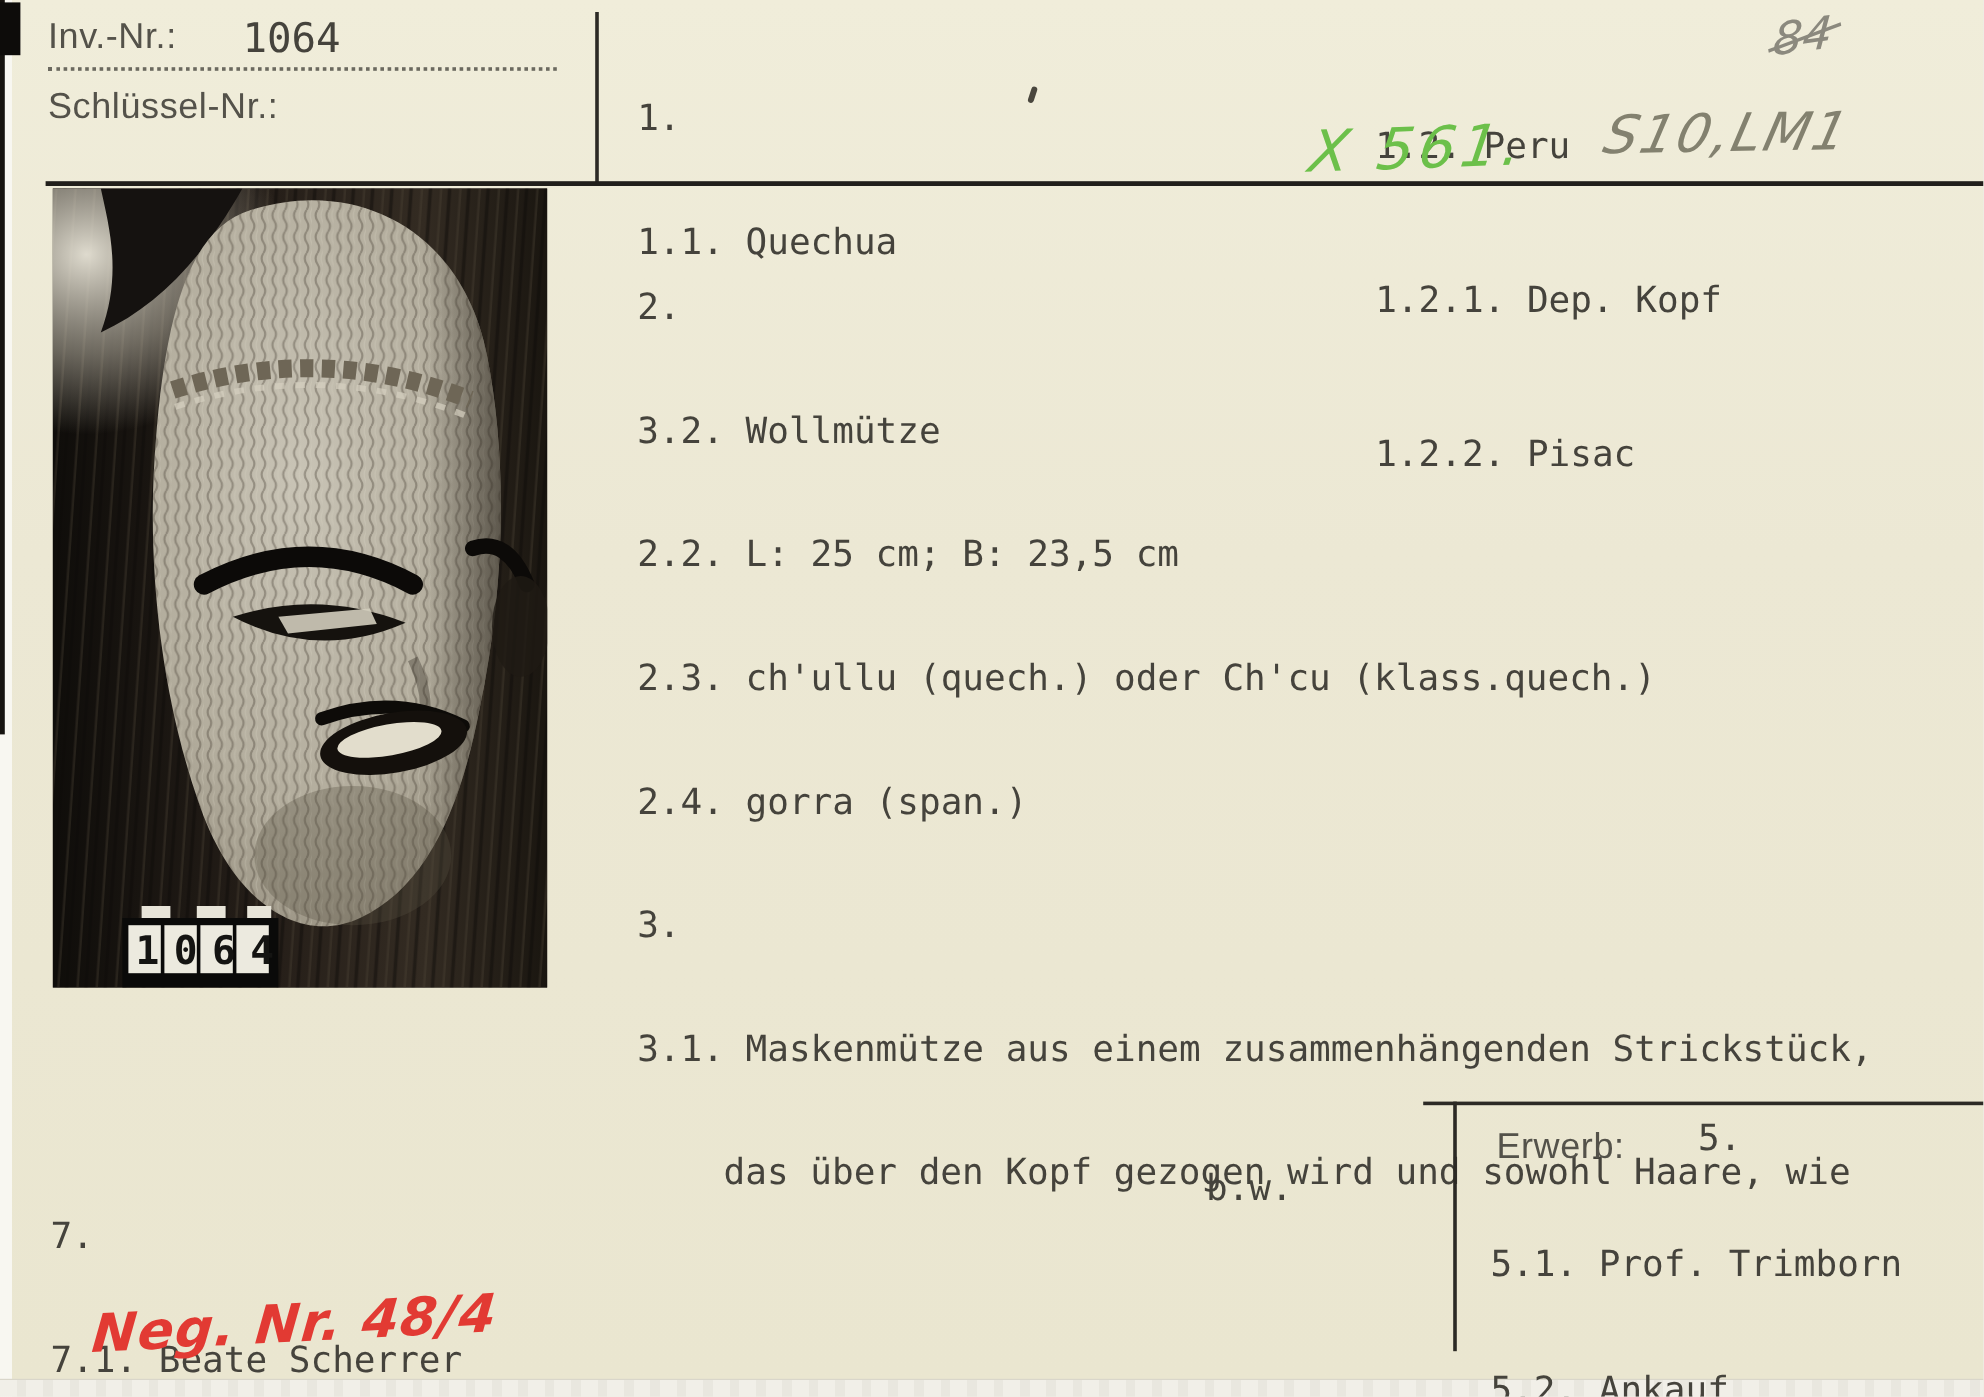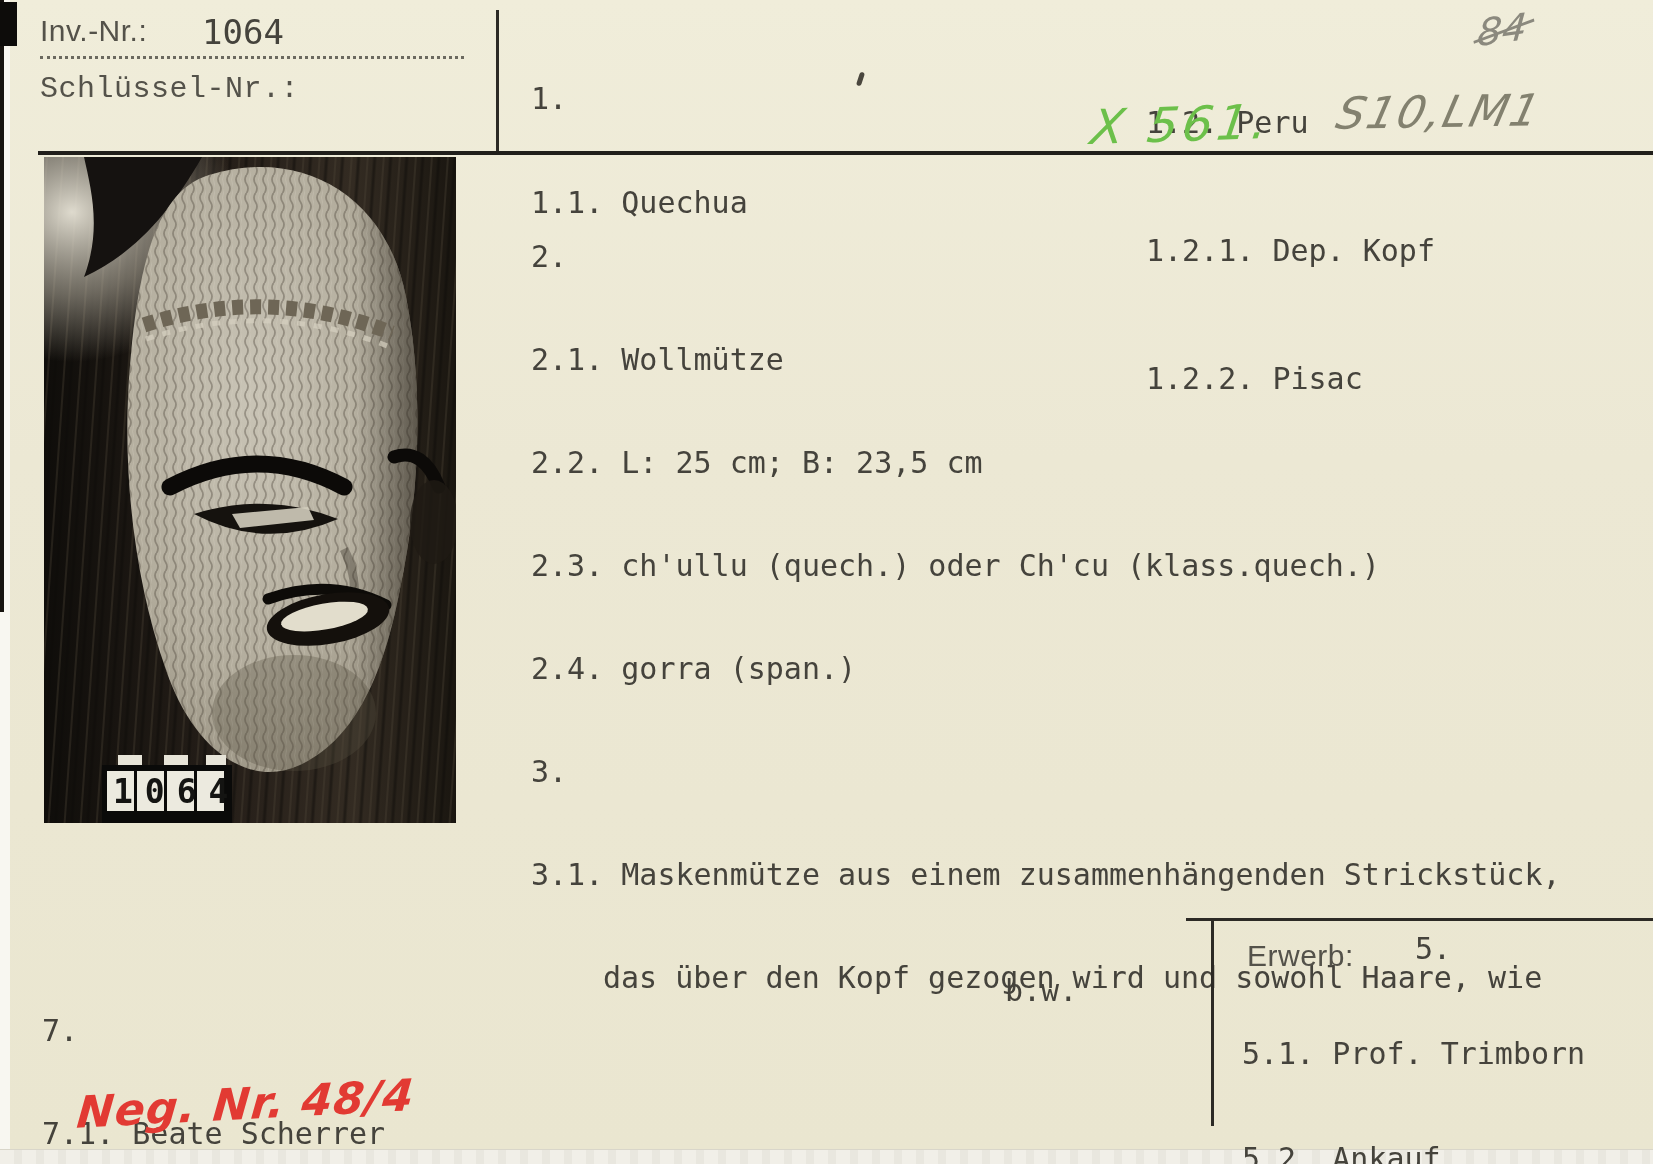--- a/index.html
+++ b/index.html
@@ -58,21 +58,21 @@
   <div id="card"></div>
 
   <div class="left-strip"></div>
   <div class="left-edge-line"></div>
   <div class="corner-mark"></div>
   <div class="bottom-strip"></div>
 
   <div class="printed" style="left:40px;top:14px;">Inv.-Nr.:</div>
   <div class="type" style="position:absolute;left:202px;top:12px;font-size:34px;">1064</div>
   <div class="dotted-rule"></div>
-  <div class="printed" style="left:40px;top:72px;font-family:Liberation Mono, monospace;">Schlüssel-Nr.:</div>
+  <div class="printed" style="left:40px;top:72px;">Schlüssel-Nr.:</div>
 
   <div class="vdiv-top"></div>
   <div class="hdiv"></div>
 
   <div id="header-col1" class="tblock type">
     <div>1.</div>
     <div>1.1. Quechua</div>
   </div>
   <div id="header-col2" class="tblock type">
     <div>1.2. Peru</div>
@@ -164,21 +164,21 @@
         <rect x="93" y="614" width="27" height="40" fill="#eceadf"></rect>
         <rect x="123" y="614" width="27" height="40" fill="#eceadf"></rect>
         <rect x="153" y="614" width="27" height="40" fill="#eceadf"></rect>
         <text x="69" y="646" font-family="DejaVu Sans Mono, monospace" font-weight="bold" font-size="33" letter-spacing="12" fill="#141412">1064</text>
       </g>
     </svg>
   </div>
 
   <div id="body-block" class="tblock type">
     <div>2.</div>
-    <div>2.1. Wollmütze</div>
+    <div>3.2. Wollmütze</div>
     <div>2.2. L: 25 cm; B: 23,5 cm</div>
     <div>2.3. ch'ullu (quech.) oder Ch'cu (klass.quech.)</div>
     <div>2.4. gorra (span.)</div>
     <div>3.</div>
     <div>3.1. Maskenmütze aus einem zusammenhängenden Strickstück,</div>
     <div class="cont">das über den Kopf gezogen wird und sowohl Haare, wie</div>
     
     
     
     

